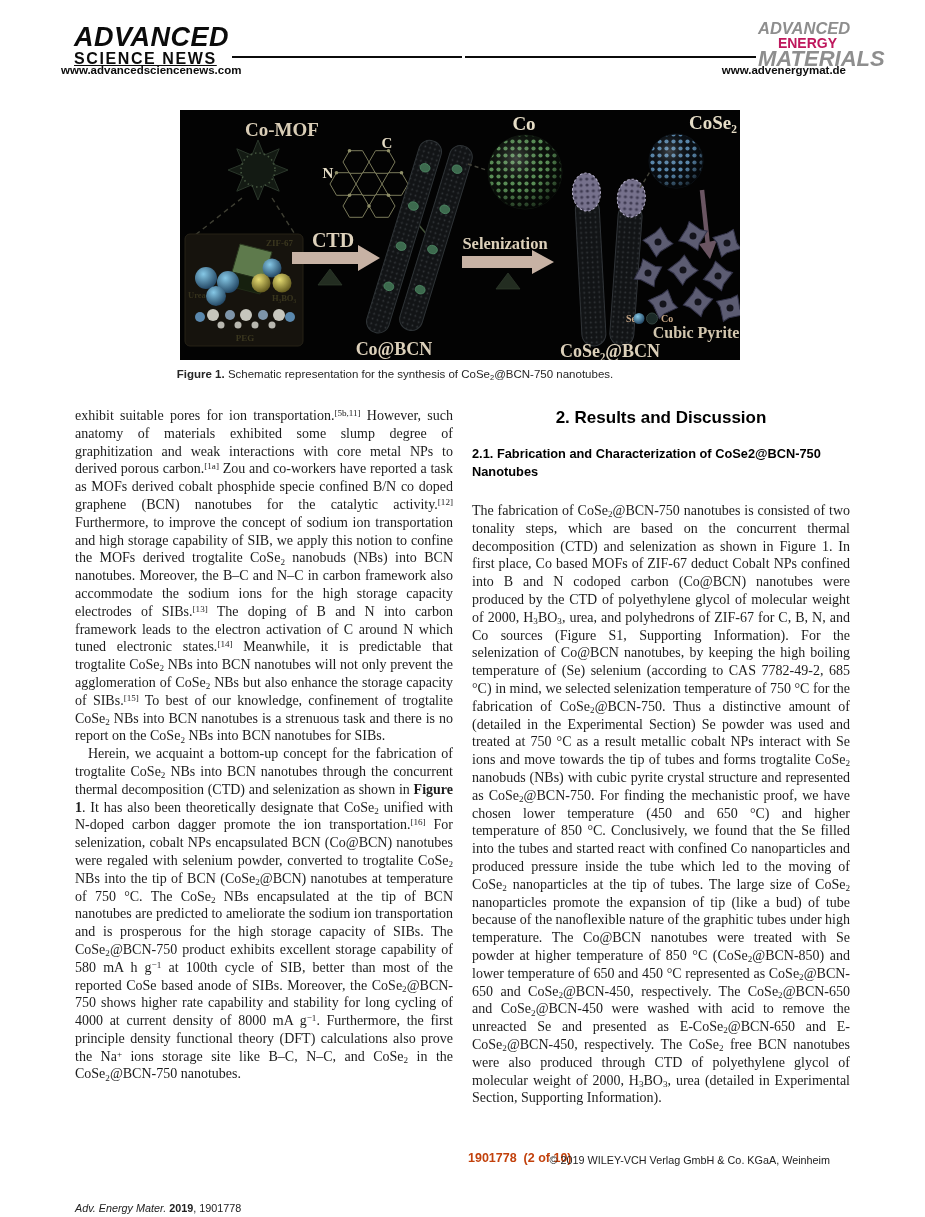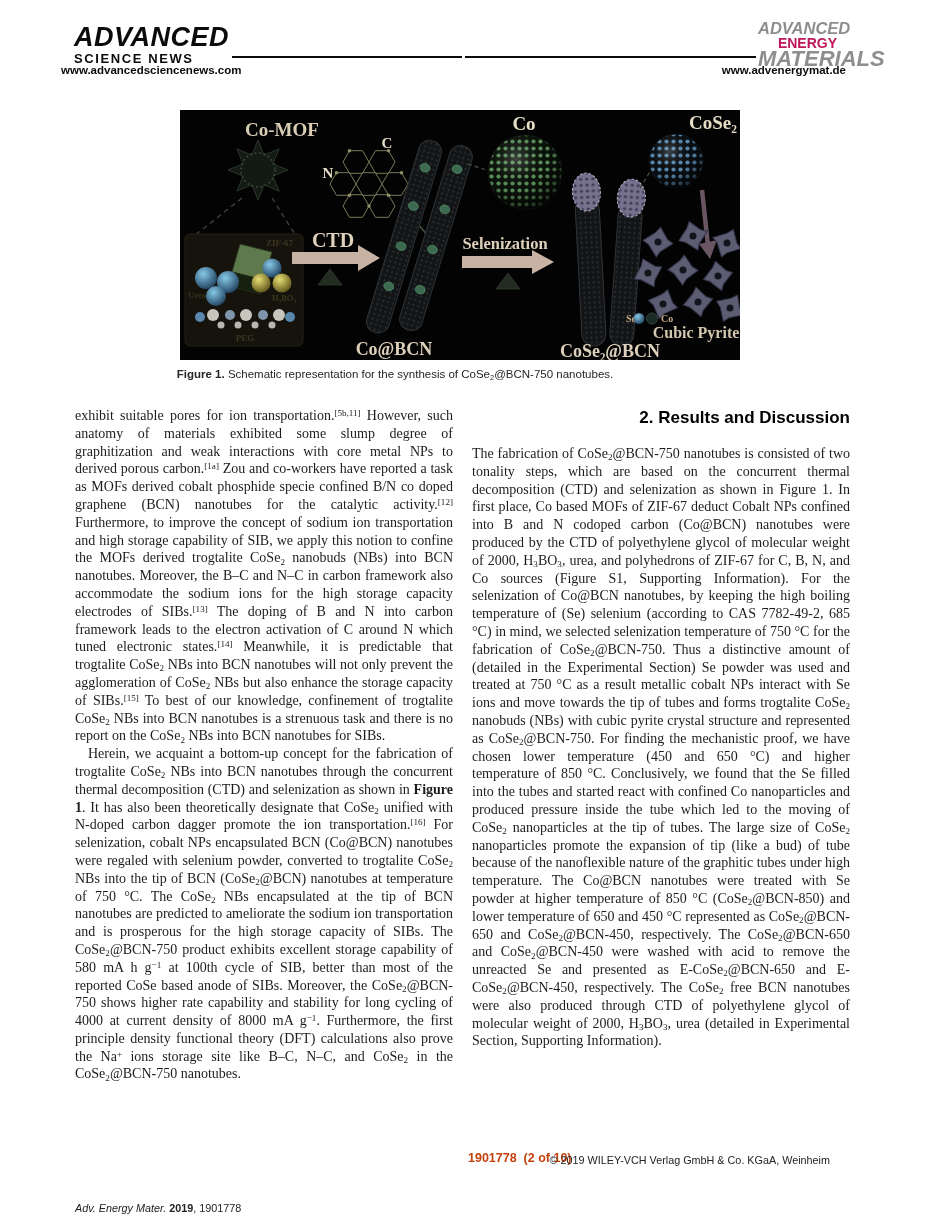--- a/index.html
+++ b/index.html
@@ -4,21 +4,21 @@
 <style>
   * { margin:0; padding:0; box-sizing:border-box; }
   html,body { background:#ffffff; }
   .page {
     position:relative; width:925px; height:1217px; background:#ffffff;
     font-family:"Liberation Serif", serif; color:#1c1c1c; overflow:hidden;padding-left:9px;
   }
   
   .logo-left { position:absolute; left:74px; top:24px; font-family:"Liberation Sans", sans-serif; color:#0b0b0b; }
   .logo-left .l1 { font-size:27px; font-weight:900; font-style:italic; line-height:26px; letter-spacing:0.5px; }
-  .logo-left .l2 { font-size:13px; font-weight:700; line-height:18px; letter-spacing:1.6px; }
+  .logo-left .l2 { font-size:16px; font-weight:700; line-height:18px; letter-spacing:1.6px;text-decoration:underline; }
   .hrule { position:absolute; height:1.6px; background:#0b0b0b; }
   .hrule-left  { left:232px; top:56px; width:230px; }
   .hrule-right { left:465px; top:56px; width:291px; }
   .url-left  { position:absolute; left:61px;  top:64px; font:700 11.5px "Liberation Sans", sans-serif; color:#0b0b0b; text-decoration:none; }
   .url-right { position:absolute; right:79px; top:64px; font:700 11.5px "Liberation Sans", sans-serif; color:#0b0b0b; text-decoration:none; }
   .logo-right { position:absolute; left:758px; top:21px; width:88px; text-align:right; font-family:"Liberation Sans", sans-serif; }
   .logo-right .l1 { font-size:16.5px; font-weight:900; font-style:italic; color:#8e8e8e; line-height:15px; }
   .logo-right .l2 { font-size:14px; font-weight:700; color:#be185d; line-height:15px; padding-right:9px; }
   .logo-right .l3 { font-size:22px; font-weight:900; font-style:italic; color:#8e8e8e; line-height:15px; }
   
@@ -27,21 +27,21 @@
     font:11.5px/15px "Liberation Sans", sans-serif; color:#262626;text-align:center; }
   .figure-caption b { font-weight:700; }
   
   .col { position:absolute; top:407px; width:378px; text-align:justify;
          font-size:14px; line-height:17.8px; color:#1c1c1c; }
   .col-left  { left:75px; }
   .col-right { left:472px; }
   .col p.indent { text-indent:13px; }
   .col p sup, .figure-caption sup { font-size:0.65em; vertical-align:baseline; position:relative; top:-0.45em; line-height:0; }
   .col p sub, .figure-caption sub { font-size:0.65em; vertical-align:baseline; position:relative; top:0.25em;  line-height:0; }
-  h2.section { font:700 17px/22px "Liberation Sans", sans-serif; color:#000; text-align:right; margin:0 0 16px 0; }
+  h2.section { font:700 17px/22px "Liberation Sans", sans-serif; color:#000; text-align:center; margin:0 0 16px 0; }
   h3.subsection { font:700 12.8px/17.5px "Liberation Sans", sans-serif; color:#000; text-align:left; margin:0 0 22px 0; }
   
   .footer-left   { position:absolute; left:75px;  top:1154px; font:10.8px "Liberation Sans", sans-serif; color:#222;margin-top:48px; }
   .footer-left i { font-style:italic; }
   .footer-left b { font-weight:700; }
   .footer-center { position:absolute; left:468px; top:1151px; font:700 12.5px "Liberation Sans", sans-serif; color:#c2410c; white-space:pre; }
   .footer-right  { position:absolute; right:95px; top:1154px; font:10.8px "Liberation Sans", sans-serif; color:#222; }
   
   .fig-label { font-family:"Liberation Serif", serif; font-weight:700; }
 </style>
@@ -253,20 +253,21 @@
 
   <div class="figure-caption"><b>Figure 1.</b><span>  Schematic representation for the synthesis of CoSe</span><sub>2</sub><span>@BCN-750 nanotubes.</span></div>
 
   <div class="col col-left">
     <p><span>exhibit suitable pores for ion transportation.</span><sup>[5b,11]</sup><span> However, such anatomy of materials exhibited some slump degree of graphitization and weak interactions with core metal NPs to derived porous carbon.</span><sup>[1a]</sup><span> Zou and co-workers have reported a task as MOFs derived cobalt phosphide specie confined B/N co doped graphene (BCN) nanotubes for the catalytic activity.</span><sup>[12]</sup><span> Furthermore, to improve the concept of sodium ion transportation and high storage capability of SIB, we apply this notion to confine the MOFs derived trogtalite CoSe</span><sub>2</sub><span> nanobuds (NBs) into BCN nanotubes. Moreover, the B–C and N–C in carbon framework also accommodate the sodium ions for the high storage capacity electrodes of SIBs.</span><sup>[13]</sup><span> The doping of B and N into carbon framework leads to the electron activation of C around N which tuned electronic states.</span><sup>[14]</sup><span> Meanwhile, it is predictable that trogtalite CoSe</span><sub>2</sub><span> NBs into BCN nanotubes will not only prevent the agglomeration of CoSe</span><sub>2</sub><span> NBs but also enhance the storage capacity of SIBs.</span><sup>[15]</sup><span> To best of our knowledge, confinement of trogtalite CoSe</span><sub>2</sub><span> NBs into BCN nanotubes is a strenuous task and there is no report on the CoSe</span><sub>2</sub><span> NBs into BCN nanotubes for SIBs.</span></p>
     <p class="indent"><span>Herein, we acquaint a bottom-up concept for the fabrication of trogtalite CoSe</span><sub>2</sub><span> NBs into BCN nanotubes through the concurrent thermal decomposition (CTD) and selenization as shown in </span><b>Figure 1</b><span>. It has also been theoretically designate that CoSe</span><sub>2</sub><span> unified with N-doped carbon dagger promote the ion transportation.</span><sup>[16]</sup><span> For selenization, cobalt NPs encapsulated BCN (Co@BCN) nanotubes were regaled with selenium powder, converted to trogtalite CoSe</span><sub>2</sub><span> NBs into the tip of BCN (CoSe</span><sub>2</sub><span>@BCN) nanotubes at temperature of 750 °C. The CoSe</span><sub>2</sub><span> NBs encapsulated at the tip of BCN nanotubes are predicted to ameliorate the sodium ion transportation and is prosperous for the high storage capacity of SIBs. The CoSe</span><sub>2</sub><span>@BCN-750 product exhibits excellent storage capability of 580 mA h g</span><sup>−1</sup><span> at 100th cycle of SIB, better than most of the reported CoSe based anode of SIBs. Moreover, the CoSe</span><sub>2</sub><span>@BCN-750 shows higher rate capability and stability for long cycling of 4000 at current density of 8000 mA g</span><sup>−1</sup><span>. Furthermore, the first principle density functional theory (DFT) calculations also prove the Na</span><sup>+</sup><span> ions storage site like B–C, N–C, and CoSe</span><sub>2</sub><span> in the CoSe</span><sub>2</sub><span>@BCN-750 nanotubes.</span></p>
   </div>
 
   <div class="col col-right">
     <h2 class="section">2. Results and Discussion</h2>
+    <h3 class="subsection">2.1. Fabrication and Characterization of CoSe2@BCN-750 Nanotubes</h3>
     <p><span>The fabrication of CoSe</span><sub>2</sub><span>@BCN-750 nanotubes is consisted of two tonality steps, which are based on the concurrent thermal decomposition (CTD) and selenization as shown in Figure 1. In first place, Co based MOFs of ZIF-67 deduct Cobalt NPs confined into B and N codoped carbon (Co@BCN) nanotubes were produced by the CTD of polyethylene glycol of molecular weight of 2000, H</span><sub>3</sub><span>BO</span><sub>3</sub><span>, urea, and polyhedrons of ZIF-67 for C, B, N, and Co sources (Figure S1, Supporting Information). For the selenization of Co@BCN nanotubes, by keeping the high boiling temperature of (Se) selenium (according to CAS 7782-49-2, 685 °C) in mind, we selected selenization temperature of 750 °C for the fabrication of CoSe</span><sub>2</sub><span>@BCN-750. Thus a distinctive amount of (detailed in the Experimental Section) Se powder was used and treated at 750 °C as a result metallic cobalt NPs interact with Se ions and move towards the tip of tubes and forms trogtalite CoSe</span><sub>2</sub><span> nanobuds (NBs) with cubic pyrite crystal structure and represented as CoSe</span><sub>2</sub><span>@BCN-750. For finding the mechanistic proof, we have chosen lower temperature (450 and 650 °C) and higher temperature of 850 °C. Conclusively, we found that the Se filled into the tubes and started react with confined Co nanoparticles and produced pressure inside the tube which led to the moving of CoSe</span><sub>2</sub><span> nanoparticles at the tip of tubes. The large size of CoSe</span><sub>2</sub><span> nanoparticles promote the expansion of tip (like a bud) of tube because of the nanoflexible nature of the graphitic tubes under high temperature. The Co@BCN nanotubes were treated with Se powder at higher temperature of 850 °C (CoSe</span><sub>2</sub><span>@BCN-850) and lower temperature of 650 and 450 °C represented as CoSe</span><sub>2</sub><span>@BCN-650 and CoSe</span><sub>2</sub><span>@BCN-450, respectively. The CoSe</span><sub>2</sub><span>@BCN-650 and CoSe</span><sub>2</sub><span>@BCN-450 were washed with acid to remove the unreacted Se and presented as E-CoSe</span><sub>2</sub><span>@BCN-650 and E-CoSe</span><sub>2</sub><span>@BCN-450, respectively. The CoSe</span><sub>2</sub><span> free BCN nanotubes were also produced through CTD of polyethylene glycol of molecular weight of 2000, H</span><sub>3</sub><span>BO</span><sub>3</sub><span>, urea (detailed in Experimental Section, Supporting Information).</span></p>
   </div>
 
   <div class="footer-left"><i>Adv. Energy Mater. </i><b>2019</b><span>, 1901778</span></div>
   <div class="footer-center">1901778  (2 of 10)</div>
   <div class="footer-right">© 2019 WILEY-VCH Verlag GmbH &amp; Co. KGaA, Weinheim</div>
 
 </div>
 
 </body></html>

